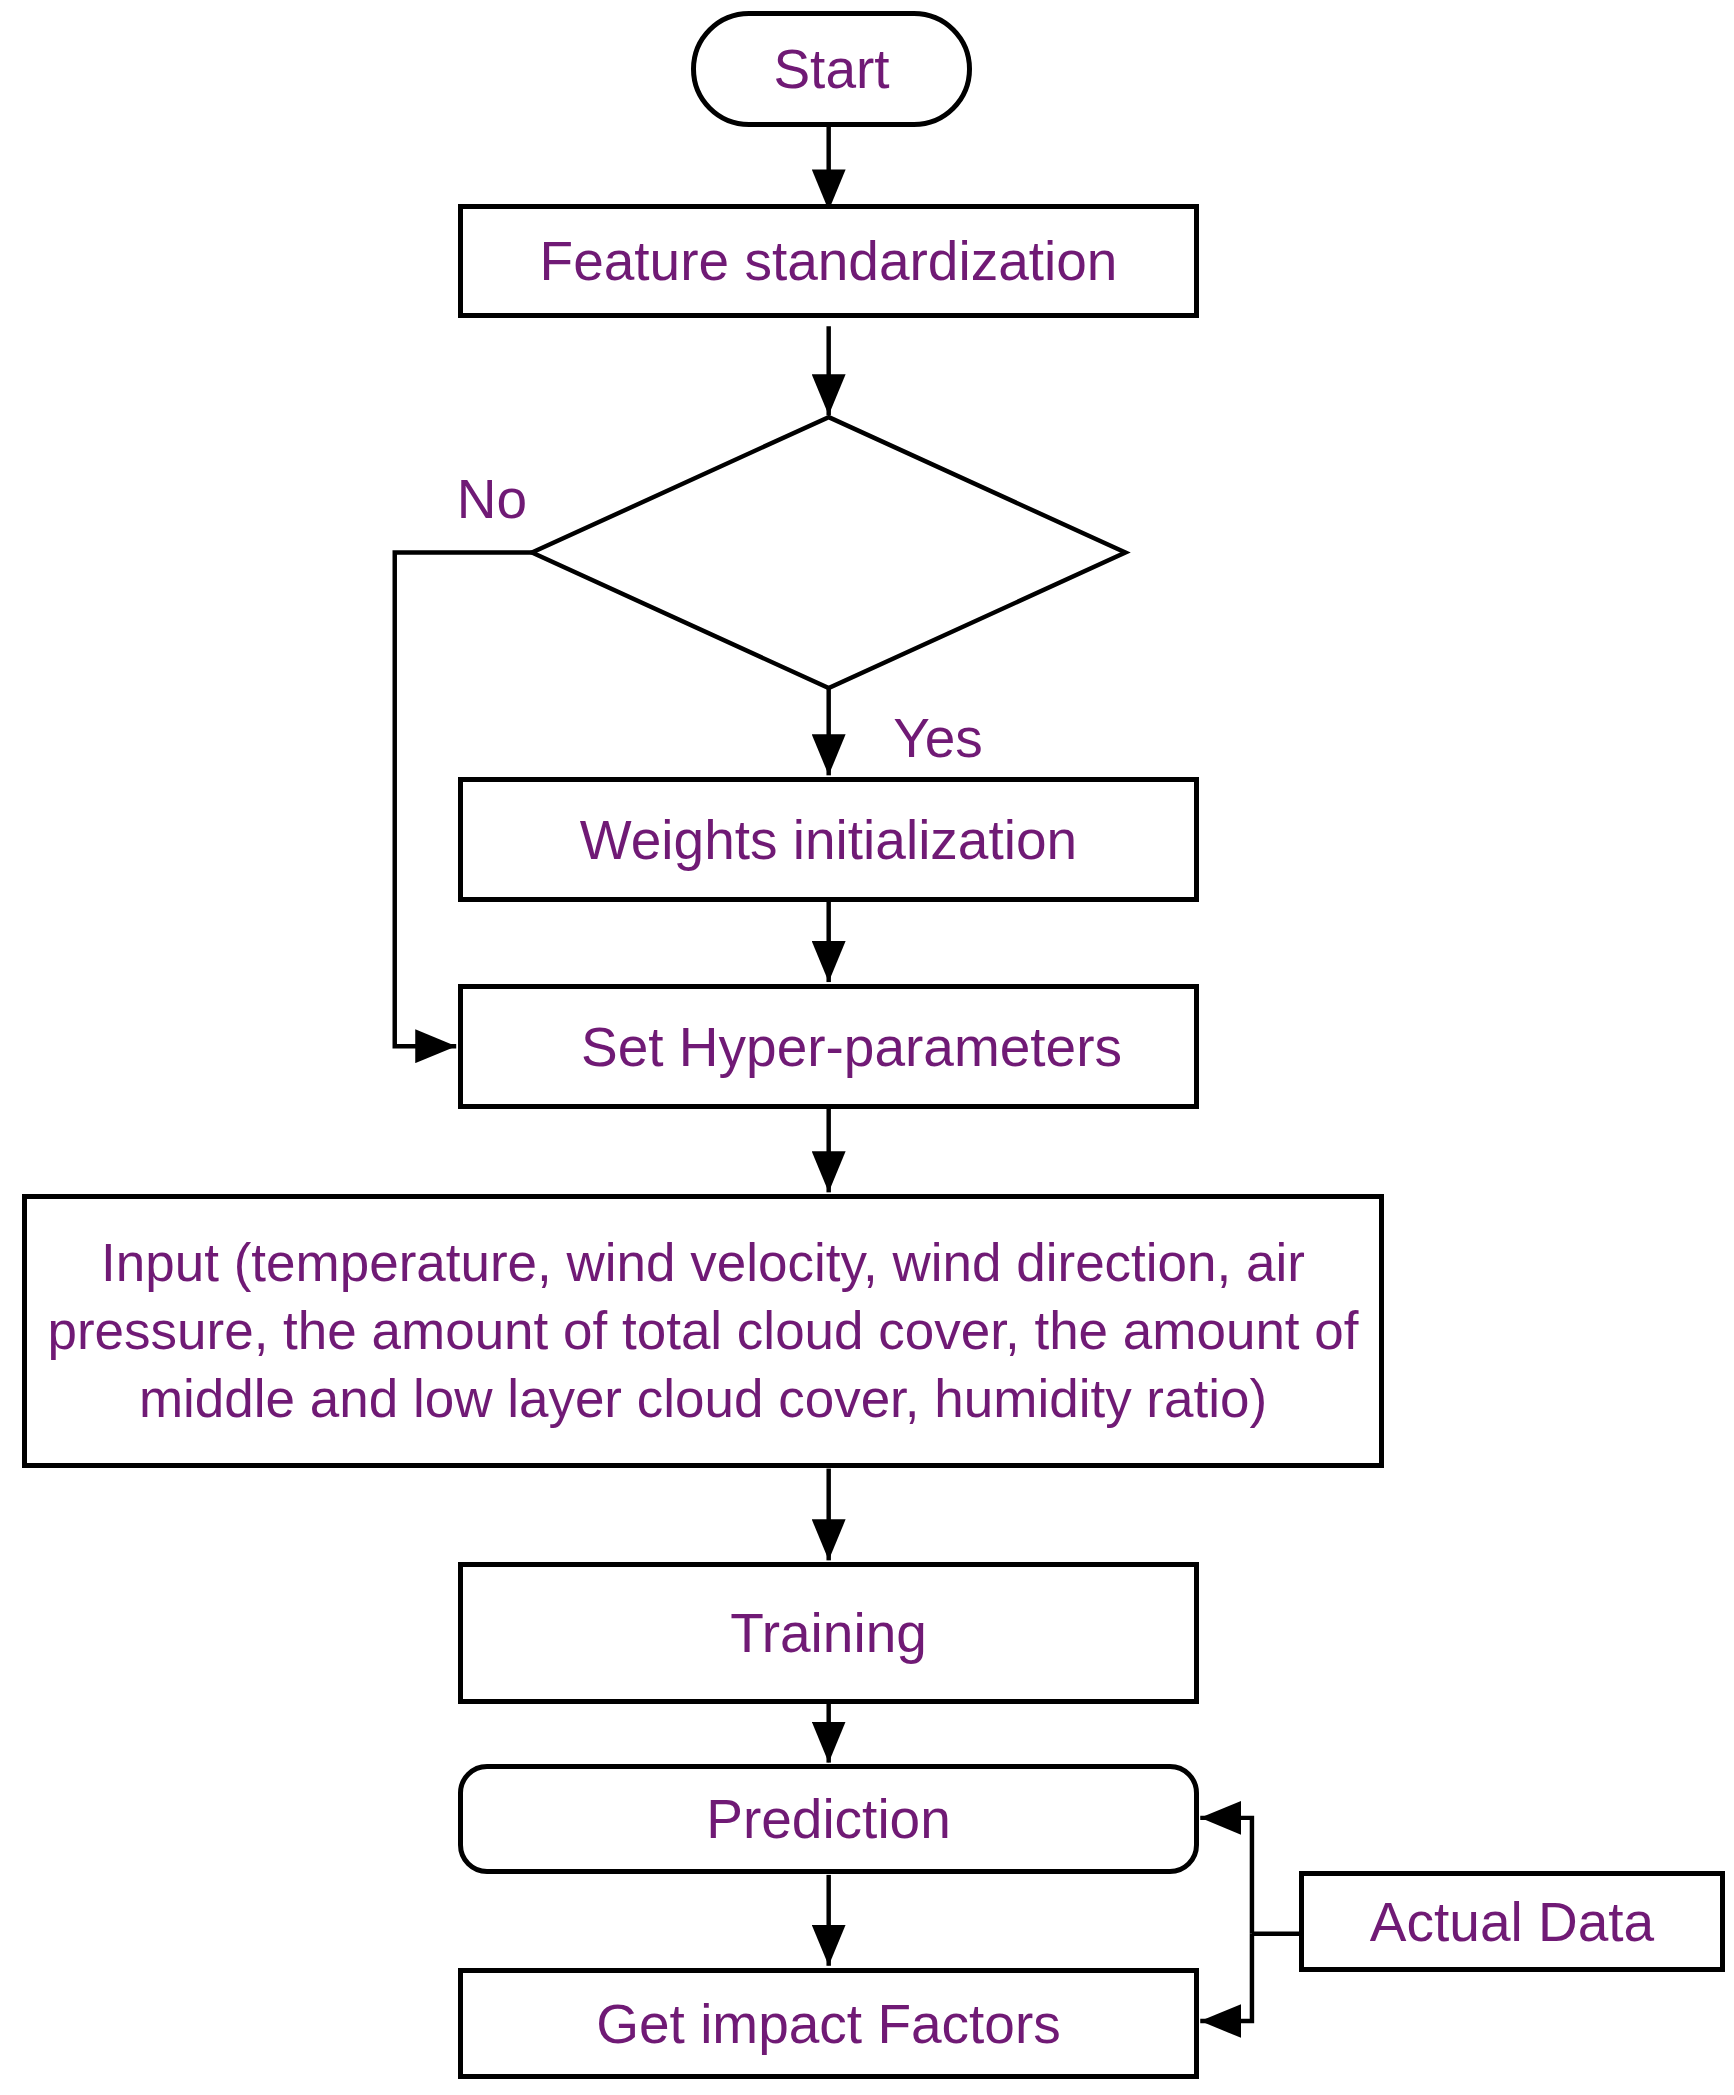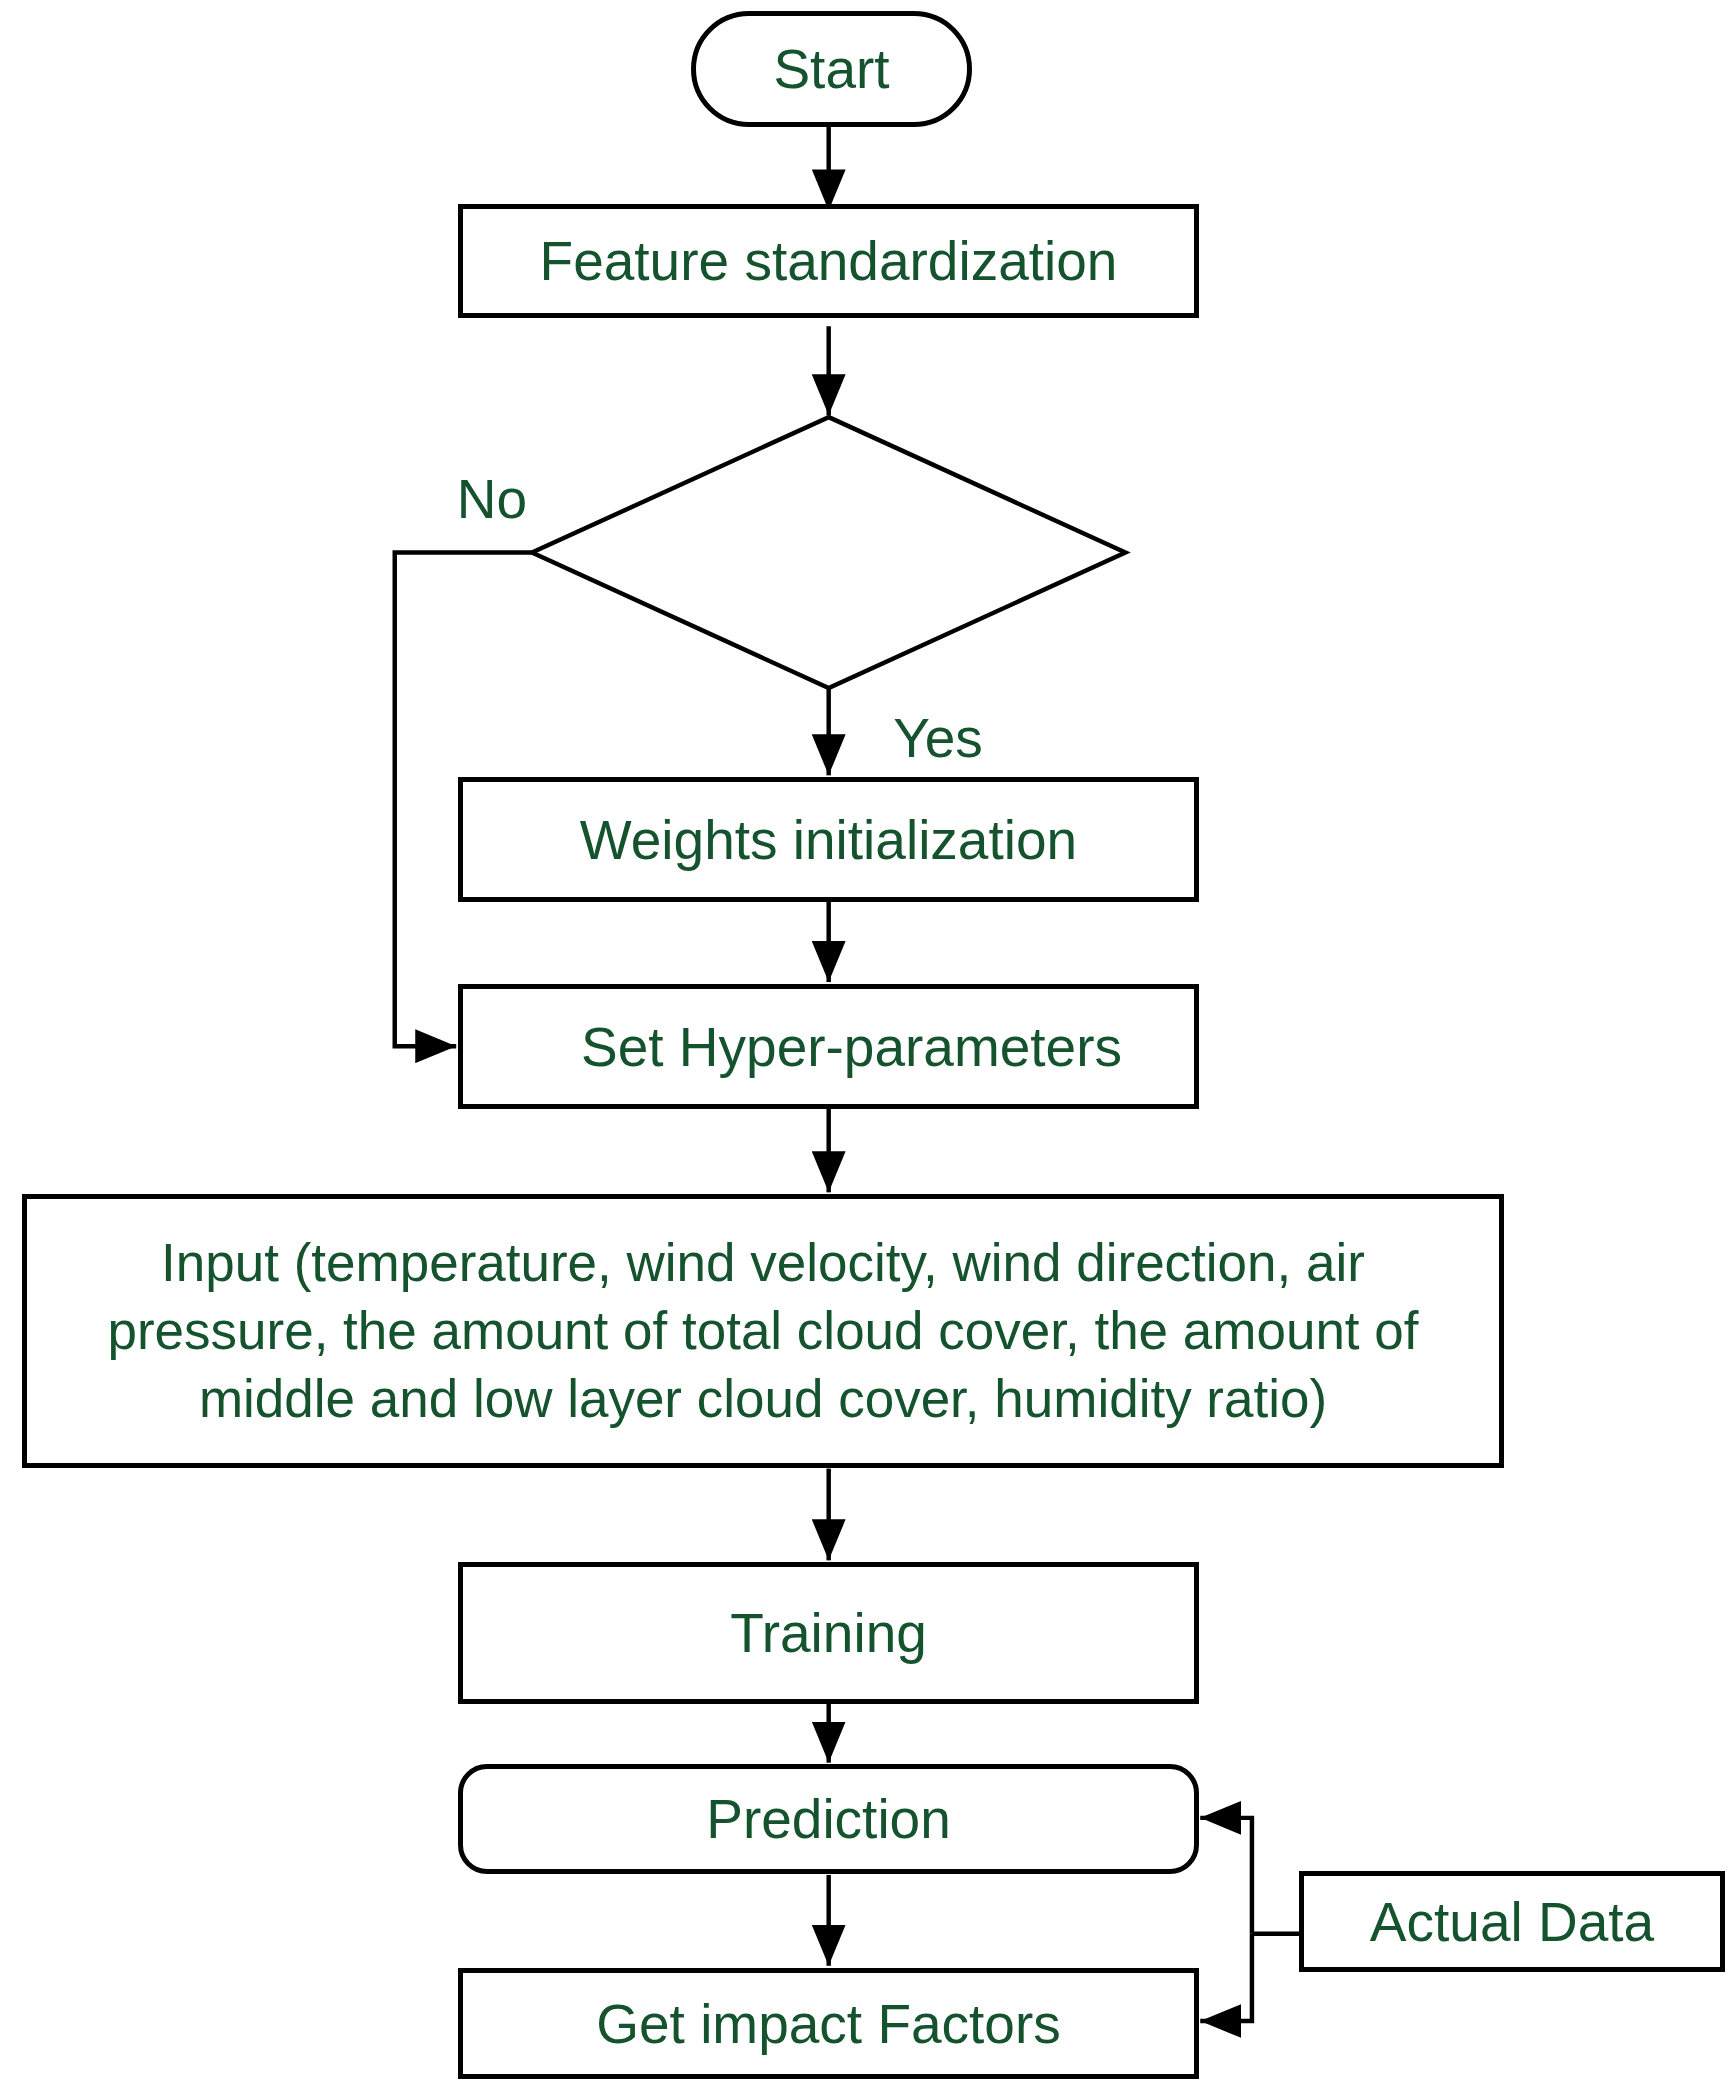--- a/index.html
+++ b/index.html
@@ -2,21 +2,21 @@
 <html style="font-size:14.3px"><head>
 <meta charset="utf-8">
 <style>
   html, body { margin: 0; padding: 0; background: #ffffff; }
   #canvas {
     position: relative;
     width: 1734px;
     height: 2096px;
     background: #ffffff;
     font-family: "Liberation Sans", "DejaVu Sans", sans-serif;
-    color: #14532d;
+    color: #701a75;
     overflow: hidden;
   }
   #edges {
     position: absolute;
     left: 0; top: 0;
     width: 1734px; height: 2096px;
   }
   .node {
     position: absolute;
     box-sizing: border-box;
@@ -90,21 +90,21 @@
 
 
   <div class="floating-label" style="left:441px; top:468px; width:102px; height:62px;">No</div>
 
   <div class="floating-label" style="left:878px; top:707px; width:120px; height:62px;">Yes</div>
 
   <div class="node" style="left:458px; top:777px; width:741px; height:125px;">Weights initialization</div>
 
   <div class="node" style="left:458px; top:984px; width:741px; height:125px;padding-left:46px;">Set Hyper-parameters</div>
 
-  <div class="node multiline" style="left:22px; top:1194px; width:1482px; height:274px;">
+  <div class="node multiline" style="left:22px; top:1194px; width:1362px; height:274px;">
     <div>Input (temperature, wind velocity, wind direction, air</div>
     <div>pressure, the amount of total cloud cover, the amount of</div>
     <div>middle and low layer cloud cover, humidity ratio)</div>
   </div>
 
   <div class="node" style="left:458px; top:1562px; width:741px; height:142px;">Training</div>
 
   <div class="node" style="left:458px; top:1764px; width:741px; height:110px;border-radius:29px;">Prediction</div>
 
   <div class="node" style="left:458px; top:1968px; width:741px; height:111px;">Get impact Factors</div>

